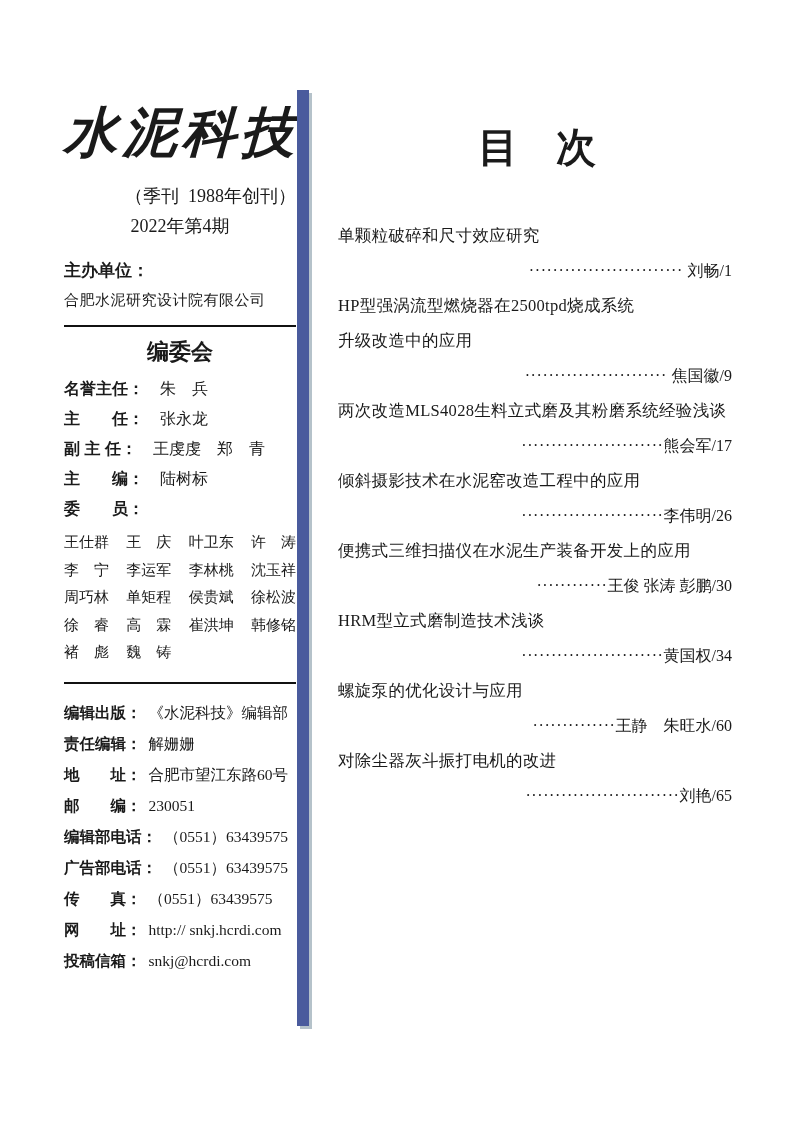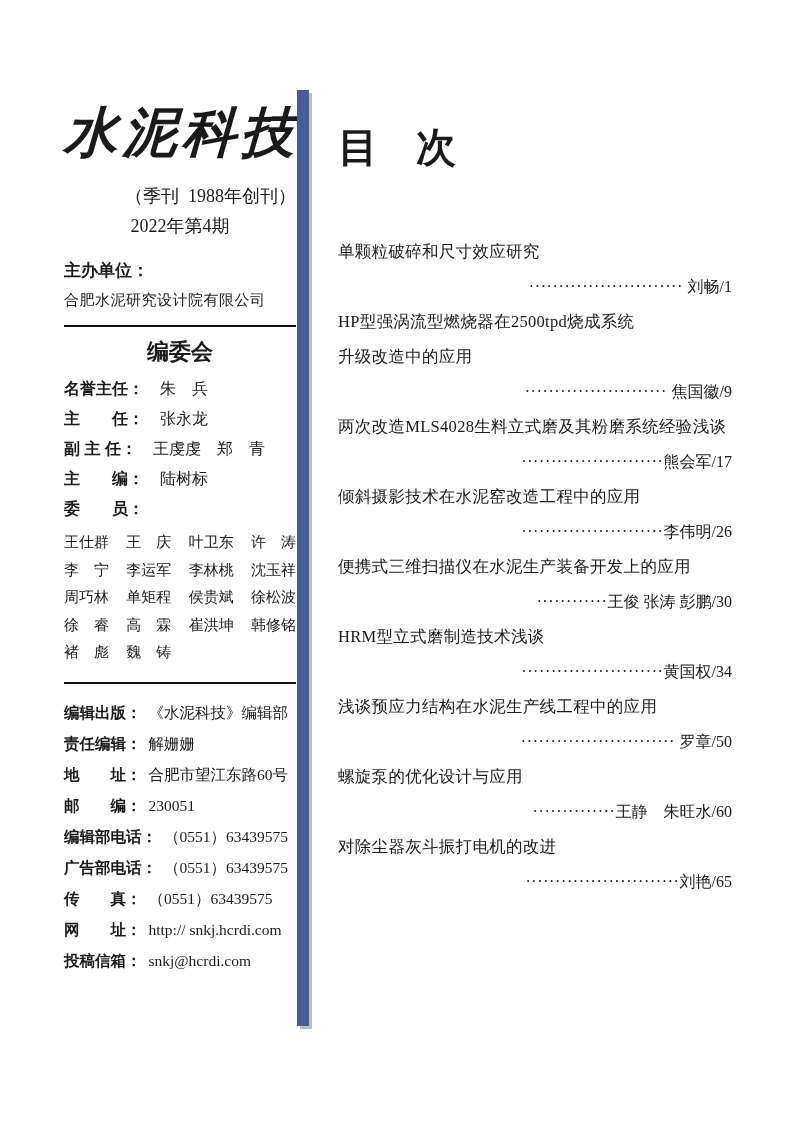--- a/index.html
+++ b/index.html
@@ -39,22 +39,22 @@
 
   
   .divider-bar{
     position:absolute;left:297px;top:90px;width:12px;height:936px;
     background:#4a5b9d;box-shadow:3px 3px 0 #b5c2ca;
   }
 
   
   .toc-col{position:absolute;left:338px;top:122px;width:404px;}
   .toc-title{
-    text-align:left;font-size:40px;font-weight:600;line-height:52px;
-    white-space:pre;letter-spacing:6px;margin-bottom:60px;
+    text-align:center;font-size:40px;font-weight:600;line-height:52px;
+    white-space:pre;letter-spacing:6px;margin-bottom:44px;
   }
   .toc-article-title{font-size:16.5px;line-height:35px;letter-spacing:0.3px;}
   .toc-byline{text-align:right;font-size:16px;line-height:35px;padding-right:10px;white-space:pre;}
   .leader{letter-spacing:0.6px;white-space:pre;}
   .authors{white-space:pre;}
 </style>
 </head>
 <body>
 
 <div class="left-col">
@@ -183,24 +183,20 @@
     <div class="toc-article-title">便携式三维扫描仪在水泥生产装备开发上的应用</div>
     <div class="toc-byline"><span class="leader">············</span><span class="authors">王俊 张涛 彭鹏/30</span></div>
   </div>
 
   <div class="toc-entry">
     <div class="toc-article-title">HRM型立式磨制造技术浅谈</div>
     <div class="toc-byline"><span class="leader">························</span><span class="authors">黄国权/34</span></div>
   </div>
 
 
-  <div class="toc-entry">
-    <div class="toc-article-title">浅谈预应力结构在水泥生产线工程中的应用</div>
-    <div class="toc-byline"><span class="leader">·························· </span><span class="authors">罗章/50</span></div>
-  </div>
 
   <div class="toc-entry">
     <div class="toc-article-title">螺旋泵的优化设计与应用</div>
     <div class="toc-byline"><span class="leader">··············</span><span class="authors">王静　朱旺水/60</span></div>
   </div>
 
   <div class="toc-entry">
     <div class="toc-article-title">对除尘器灰斗振打电机的改进</div>
     <div class="toc-byline"><span class="leader">··························</span><span class="authors">刘艳/65</span></div>
   </div>

